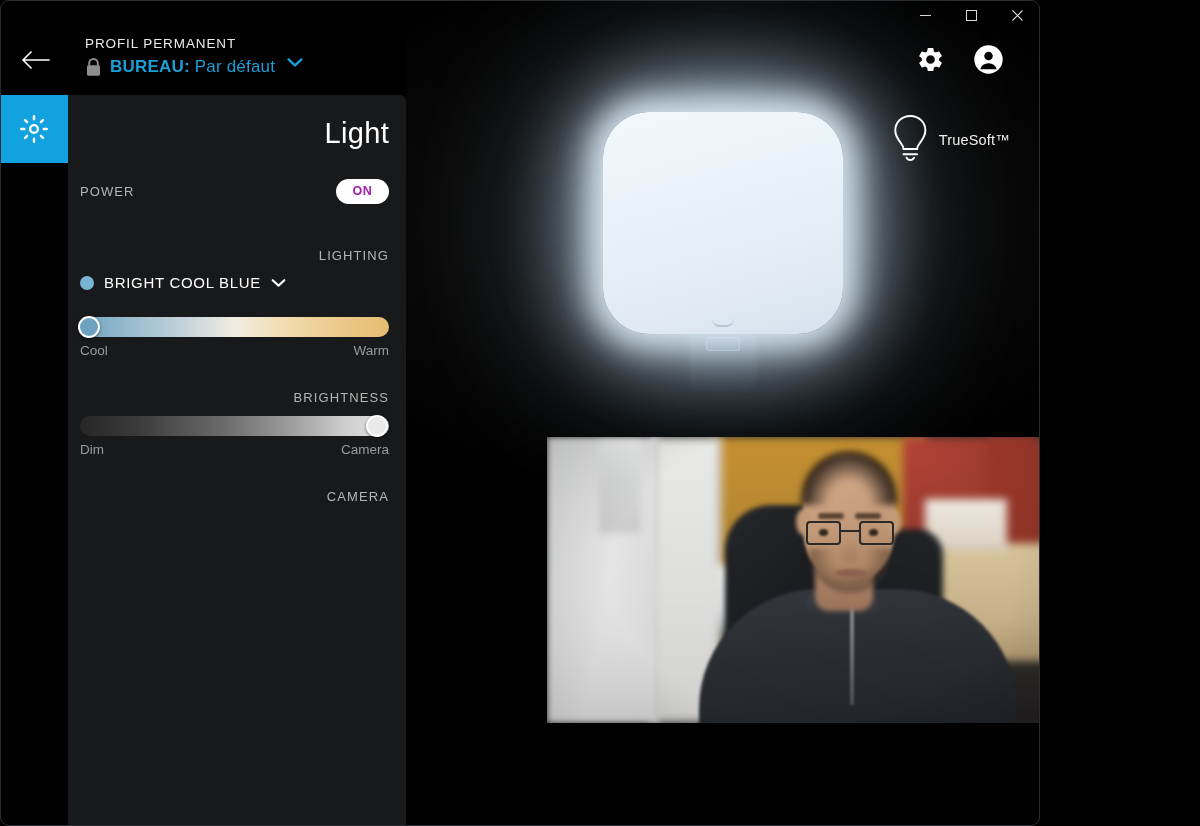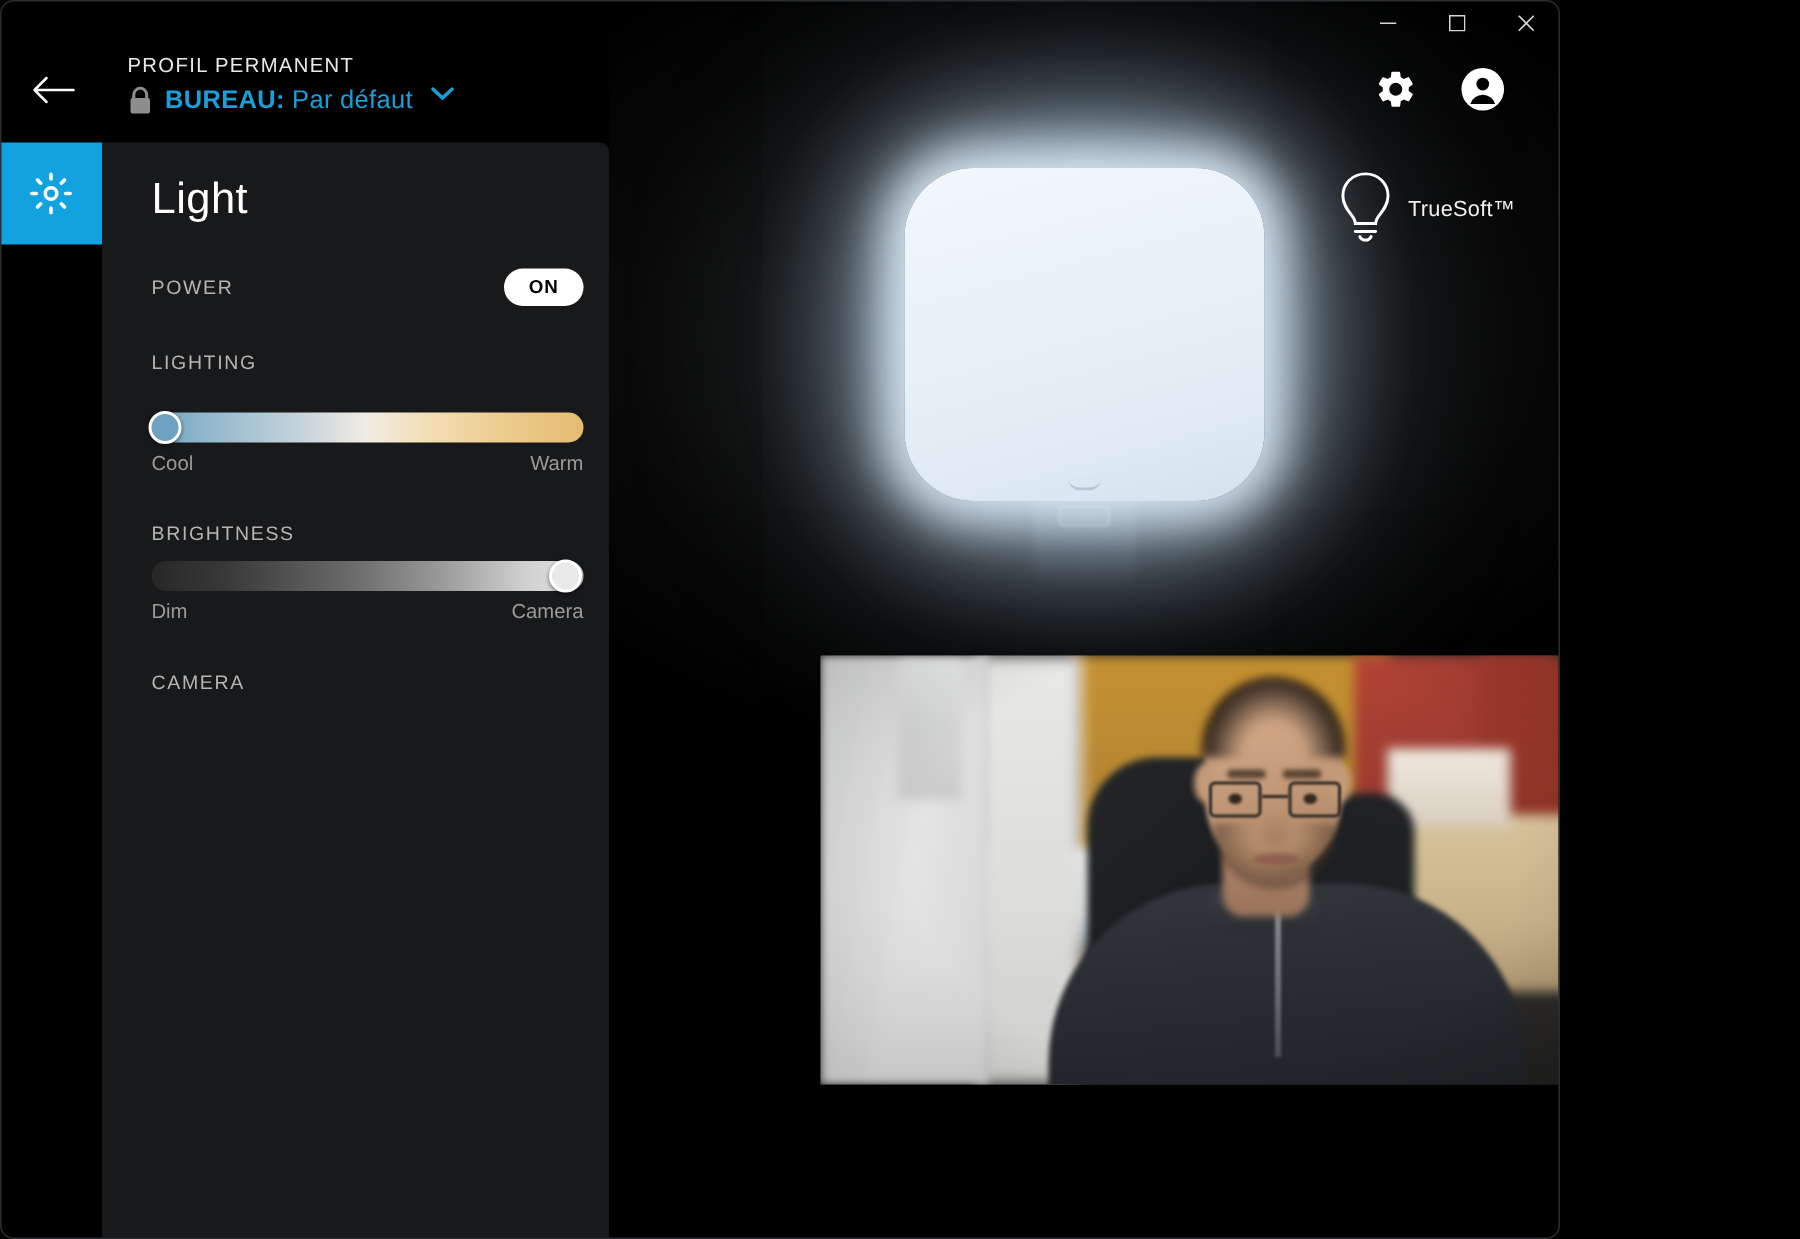--- a/index.html
+++ b/index.html
@@ -132,49 +132,49 @@
   .panel {
     position: absolute;
     left: 68px; top: 95px;
     width: 338px;
     bottom: 1px;
     background: #18191b;
     border-top-right-radius: 6px;
     padding: 22px 0 0 0;
     z-index: 30;
   }
-  .panel-inner { padding: 0 17px 0 33px; }
+  .panel-inner { padding: 0 17px 0 12px; text-align: right; }
 
   .panel-title {
     font-size: 29px;
     font-weight: 400;
     color: #ffffff;
     letter-spacing: 0.3px;
     margin: 0 0 28px 0;
   }
 
   .section-label {
     font-size: 13px;
     letter-spacing: 1.1px;
     color: #b5b5b5;
     text-transform: uppercase;
   }
 
   .row-power {
     display: flex;
     align-items: center;
     justify-content: space-between;
-    margin-bottom: 30px;
+    margin-bottom: 44px;
     height: 26px;
   }
   .toggle-on {
     width: 53px; height: 25px;
     border-radius: 13px;
     background: #ffffff;
-    color: #000000;
+    color: #a21caf;
     font-size: 12.5px;
     font-weight: 700;
     letter-spacing: 0.7px;
     display: flex;
     align-items: center;
     justify-content: center;
   }
 
   .group { margin-bottom: 26px; }
   .group .section-label { display: block; margin-bottom: 11px; }
@@ -682,20 +682,29 @@
 
       <h1 class="panel-title">Light</h1>
 
       <div class="row-power">
         <span class="section-label">POWER</span>
         <div class="toggle-on">ON</div>
       </div>
 
       <div class="group">
         <span class="section-label">LIGHTING</span>
+        <div class="preset-row">
+          <span class="preset-dot" style="background: rgb(122, 180, 212);"></span>
+          <span class="preset-name">BRIGHT COOL BLUE</span>
+          <span class="chev-white">
+            <svg width="15" height="10" viewBox="0 0 16 11">
+              <path d="M1.6 2.4 L8 8.4 L14.4 2.4" stroke="#ffffff" stroke-width="2.3" fill="none" stroke-linecap="round" stroke-linejoin="round"></path>
+            </svg>
+          </span>
+        </div>
       </div>
 
       <div class="group">
         <div class="slider-wrap">
           <div class="slider-track track-temp"></div>
           <div class="thumb thumb-temp" id="thumb-temp" style="left: 3%;"></div>
         </div>
         <div class="slider-ends">
           <span>Cool</span>
           <span>Warm</span>

